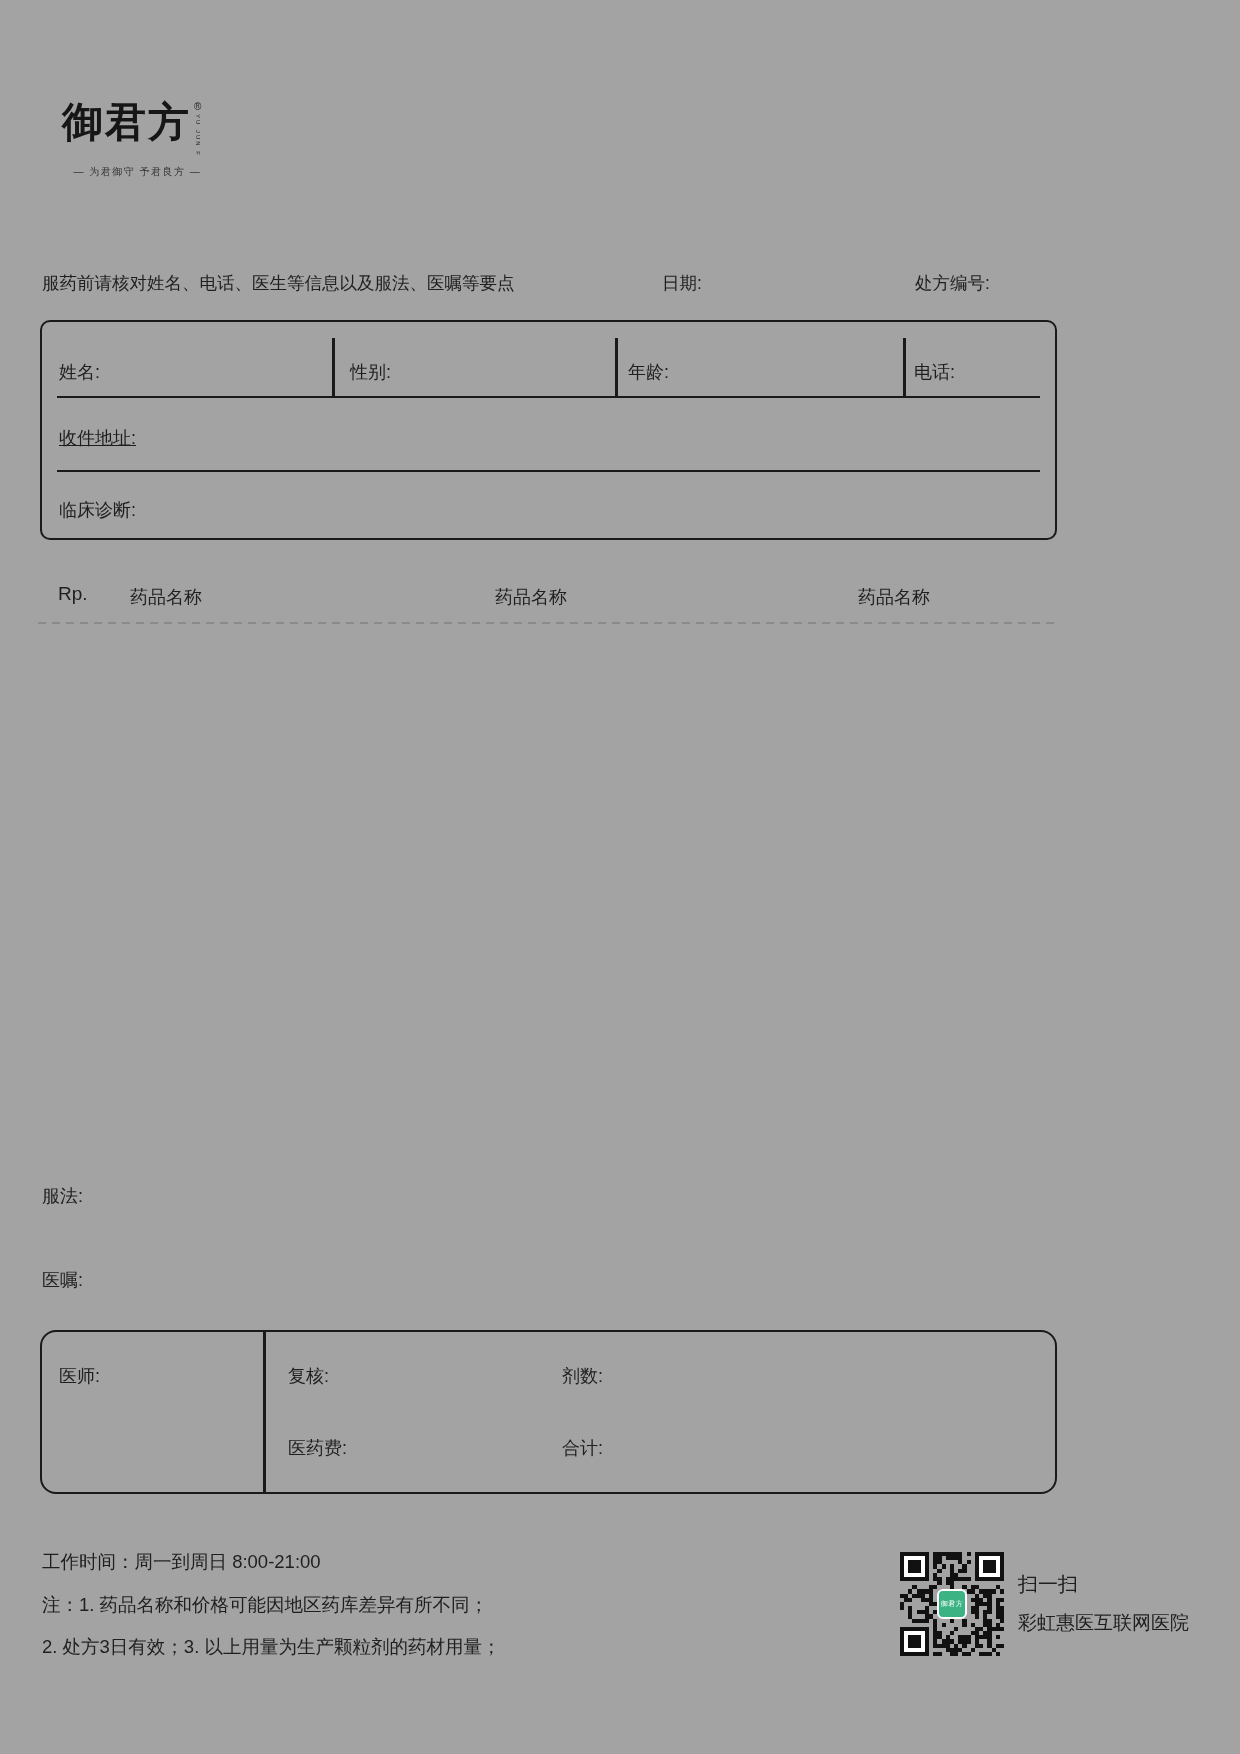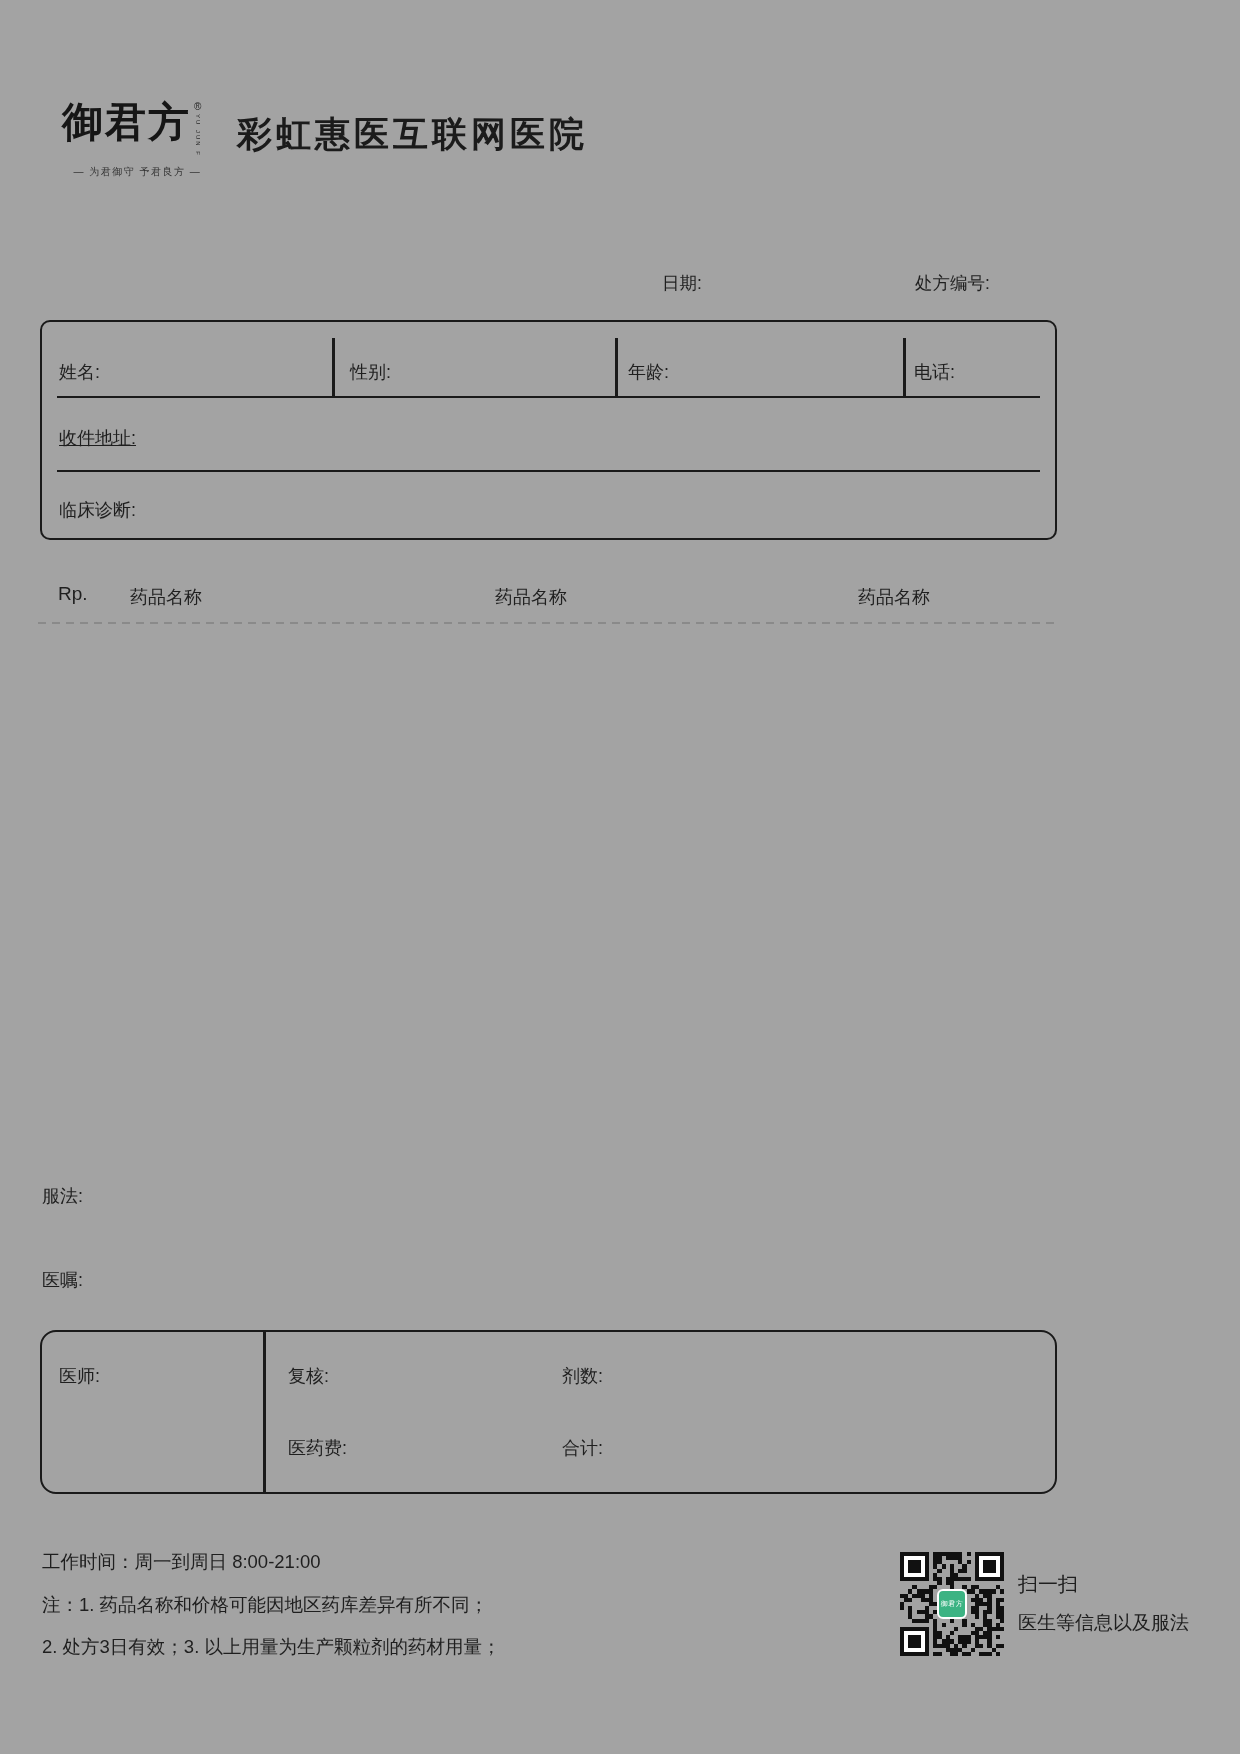--- a/index.html
+++ b/index.html
@@ -96,22 +96,22 @@
   <div class="abs logo">
     <div class="logo-row">
       <span class="logo-main">御君方</span>
       <span class="logo-side">
         <span class="reg-mark">®</span>
         <span class="logo-subtext">YU JUN FANG</span>
       </span>
     </div>
     <div class="logo-tagline">— 为君御守 予君良方 —</div>
   </div>
-  <div class="abs hospital-title">彩虹惠医互联网医院</div>
-
+
+  <div class="abs notice-text">服药前请核对姓名、电话、医生等信息以及服法、医嘱等要点</div>
   <div class="abs date-label">日期:</div>
   <div class="abs rx-no-label">处方编号:</div>
 
   <div class="abs patient-box">
     <span class="pb-label lbl-name">姓名:</span>
     <span class="pb-label lbl-gender">性别:</span>
     <span class="pb-label lbl-age">年龄:</span>
     <span class="pb-label lbl-phone">电话:</span>
     <span class="vdiv vdiv1"></span>
     <span class="vdiv vdiv2"></span>
@@ -345,15 +345,15 @@
         <rect x="18" y="0" width="7" height="7" fill="#111"></rect>
         <rect x="19" y="1" width="5" height="5" fill="#fff"></rect>
         <rect x="20" y="2" width="3" height="3" fill="#111"></rect>
         <rect x="0" y="18" width="7" height="7" fill="#111"></rect>
         <rect x="1" y="19" width="5" height="5" fill="#fff"></rect>
         <rect x="2" y="20" width="3" height="3" fill="#111"></rect>
       </svg>
     <div class="qr-center-logo" style="background: rgb(60, 179, 131);">御君方</div>
   </div>
   <div class="abs scan-hint">扫一扫</div>
-  <div class="abs scan-sub-hint">医生等信息以及服法</div>
+  <div class="abs scan-sub-hint">彩虹惠医互联网医院</div>
 
 </div>
 
 </body></html>

